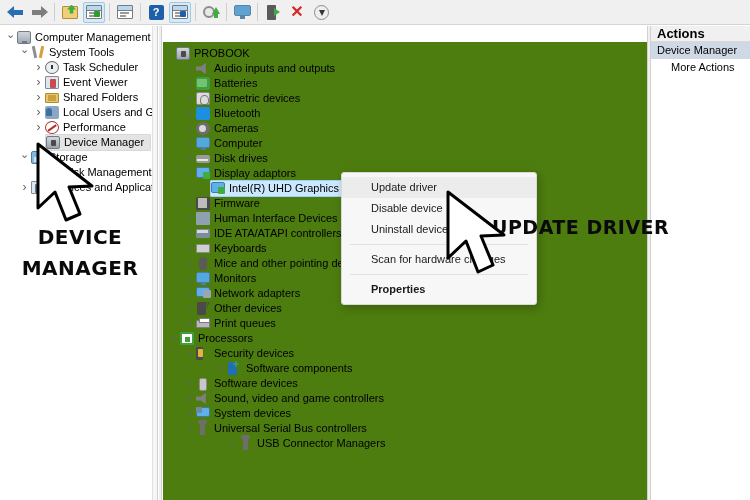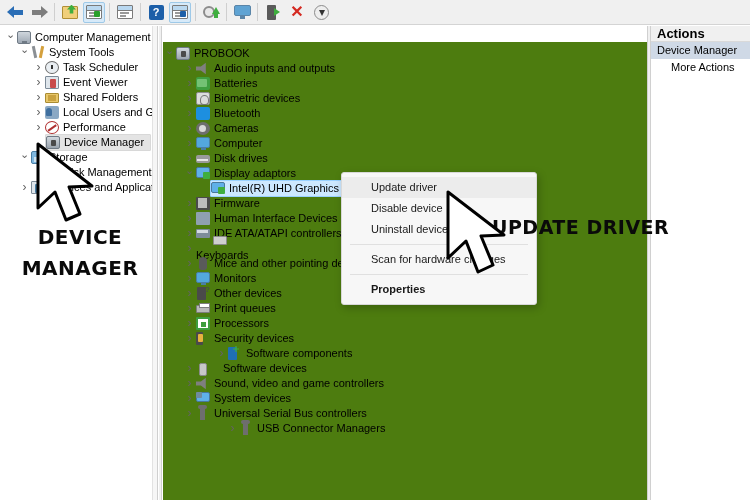--- a/index.html
+++ b/index.html
@@ -526,21 +526,21 @@
           <span class="twisty closed"></span>
           <span style="display: flex; align-items: center;">
             <span class="t-icon">
               <i class="ic ic-ide"></i>
             </span>
             <span class="t-label">IDE ATA/ATAPI controllers</span>
           </span>
         </div>
         <div class="tree-row" style="padding-left: 20px;">
           <span class="twisty closed"></span>
-          <span style="display: flex; align-items: center; flex-direction: column;">
+          <span style="display: flex; align-items: center;">
             <span class="t-icon">
               <i class="ic ic-keyboard"></i>
             </span>
             <span class="t-label">Keyboards</span>
           </span>
         </div>
         <div class="tree-row" style="padding-left: 20px;">
           <span class="twisty closed"></span>
           <span style="display: flex; align-items: center;">
             <span class="t-icon">
@@ -555,35 +555,44 @@
             <span class="t-icon">
               <i class="ic ic-monitor2"></i>
             </span>
             <span class="t-label">Monitors</span>
           </span>
         </div>
         <div class="tree-row" style="padding-left: 20px;">
           <span class="twisty closed"></span>
           <span style="display: flex; align-items: center;">
             <span class="t-icon">
+              <i class="ic ic-net"></i>
+            </span>
+            <span class="t-label">Network adapters</span>
+          </span>
+        </div>
+        <div class="tree-row" style="padding-left: 20px;">
+          <span class="twisty closed"></span>
+          <span style="display: flex; align-items: center;">
+            <span class="t-icon">
               <i class="ic ic-other"></i>
             </span>
             <span class="t-label">Other devices</span>
           </span>
         </div>
         <div class="tree-row" style="padding-left: 20px;">
           <span class="twisty closed"></span>
           <span style="display: flex; align-items: center;">
             <span class="t-icon">
               <i class="ic ic-print"></i>
             </span>
             <span class="t-label">Print queues</span>
           </span>
         </div>
-        <div class="tree-row" style="padding-left: 20px;">
+        <div class="tree-row" style="padding-left: 4px;">
           <span class="twisty closed"></span>
           <span style="display: flex; align-items: center;">
             <span class="t-icon">
               <i class="ic ic-proc"></i>
             </span>
             <span class="t-label">Processors</span>
           </span>
         </div>
         <div class="tree-row" style="padding-left: 20px;">
           <span class="twisty closed"></span>
@@ -598,21 +607,21 @@
           <span class="twisty closed"></span>
           <span style="display: flex; align-items: center;">
             <span class="t-icon">
               <i class="ic ic-swcomp"></i>
             </span>
             <span class="t-label">Software components</span>
           </span>
         </div>
         <div class="tree-row" style="padding-left: 20px;">
           <span class="twisty closed"></span>
-          <span style="display: flex; align-items: flex-end; gap: 9px;">
+          <span style="display: flex; align-items: flex-end;">
             <span class="t-icon">
               <i class="ic ic-swdev"></i>
             </span>
             <span class="t-label">Software devices</span>
           </span>
         </div>
         <div class="tree-row" style="padding-left: 20px;">
           <span class="twisty closed"></span>
           <span style="display: flex; align-items: center;">
             <span class="t-icon">

